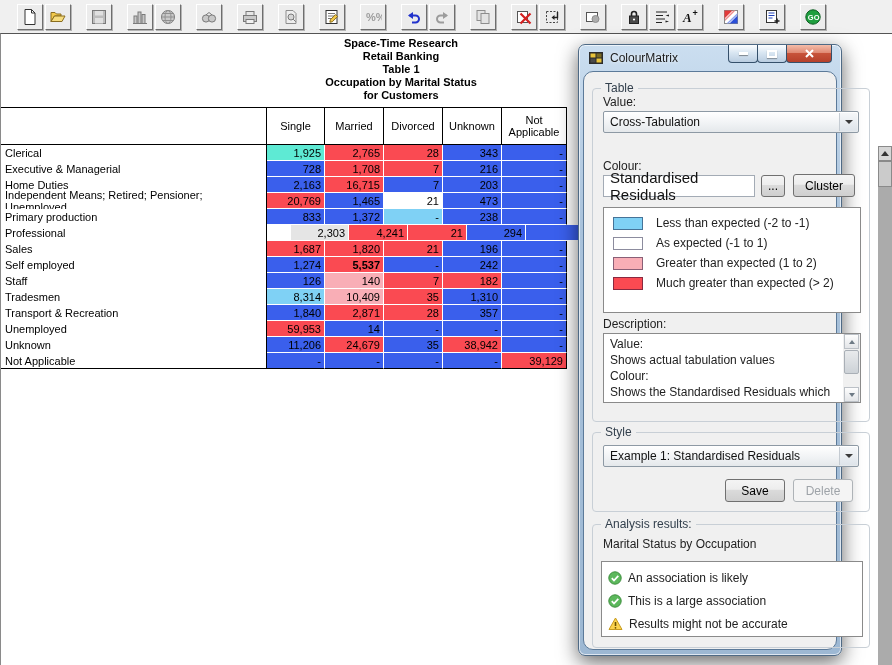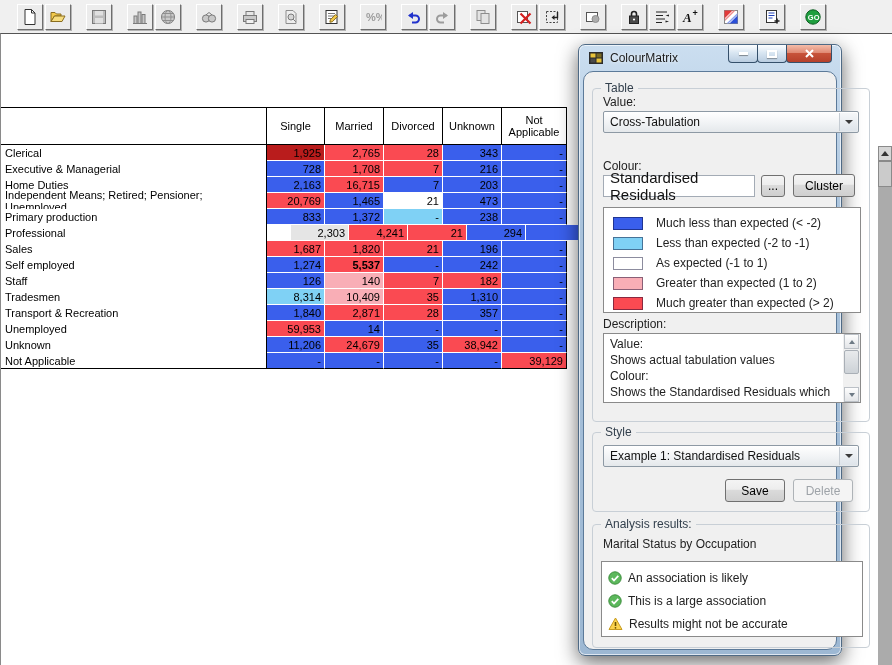--- a/index.html
+++ b/index.html
@@ -271,32 +271,39 @@
     <div class="tb-gap"></div>
     <div class="tb-btn">
       <svg width="18" height="18" viewBox="0 0 18 18">
         <circle cx="9" cy="9" r="7.2" fill="#1E9E3E" stroke="#0D5E22"></circle>
         <text x="3.8" y="12" font-size="7.5" font-weight="bold" fill="#fff">GO</text>
       </svg>
     </div>
   </div>
 
 <div id="content">
+  <div id="title-block">
+      <div>Space-Time Research</div>
+      <div>Retail Banking</div>
+      <div>Table 1</div>
+      <div>Occupation by Marital Status</div>
+      <div>for Customers</div>
+    </div>
   <div id="xtab">
       <div class="trow">
         <div class="hcell c0" style="border-left: none;"></div>
         <div class="hcell c1">Single</div>
         <div class="hcell c2">Married</div>
         <div class="hcell c3">Divorced</div>
         <div class="hcell c4">Unknown</div>
         <div class="hcell c5">Not Applicable</div>
       </div>
       <div class="trow drow">
         <div class="stub c0">Clerical</div>
-        <div class="dc c1" style="background: #b91c1c;">1,925</div>
+        <div class="dc c1" style="background: #5eead4;">1,925</div>
         <div class="dc c2" style="background: rgb(250, 74, 82);">2,765</div>
         <div class="dc c3" style="background: rgb(250, 74, 82);">28</div>
         <div class="dc c4" style="background: rgb(58, 95, 236);">343</div>
         <div class="dc c5 lastcol" style="background: rgb(58, 95, 236);">-</div>
       </div>
       <div class="trow drow">
         <div class="stub c0">Executive &amp; Managerial</div>
         <div class="dc c1" style="background: rgb(58, 95, 236);">728</div>
         <div class="dc c2" style="background: rgb(250, 74, 82);">1,708</div>
         <div class="dc c3" style="background: rgb(250, 74, 82);">7</div>
@@ -449,24 +456,20 @@
         <span>Standardised Residuals</span>
       </div>
       <div class="btn" style="left:168px;top:86px;width:24px;height:22px;">
         <span>...</span>
       </div>
       <div class="btn" style="left:200px;top:85px;width:62px;height:23px;">
         <span>Cluster</span>
       </div>
       <div id="legend-box">
           <div class="leg-row">
-            <div class="leg-swatch" style="background: rgb(58, 95, 236);"></div>
-            <span class="leg-text">Much less than expected (&lt; -2)</span>
-          </div>
-          <div class="leg-row">
             <div class="leg-swatch" style="background: rgb(127, 209, 245);"></div>
             <span class="leg-text">Less than expected (-2 to -1)</span>
           </div>
           <div class="leg-row">
             <div class="leg-swatch" style="background: rgb(255, 255, 255);"></div>
             <span class="leg-text">As expected (-1 to 1)</span>
           </div>
           <div class="leg-row">
             <div class="leg-swatch" style="background: rgb(249, 174, 182);"></div>
             <span class="leg-text">Greater than expected (1 to 2)</span>

